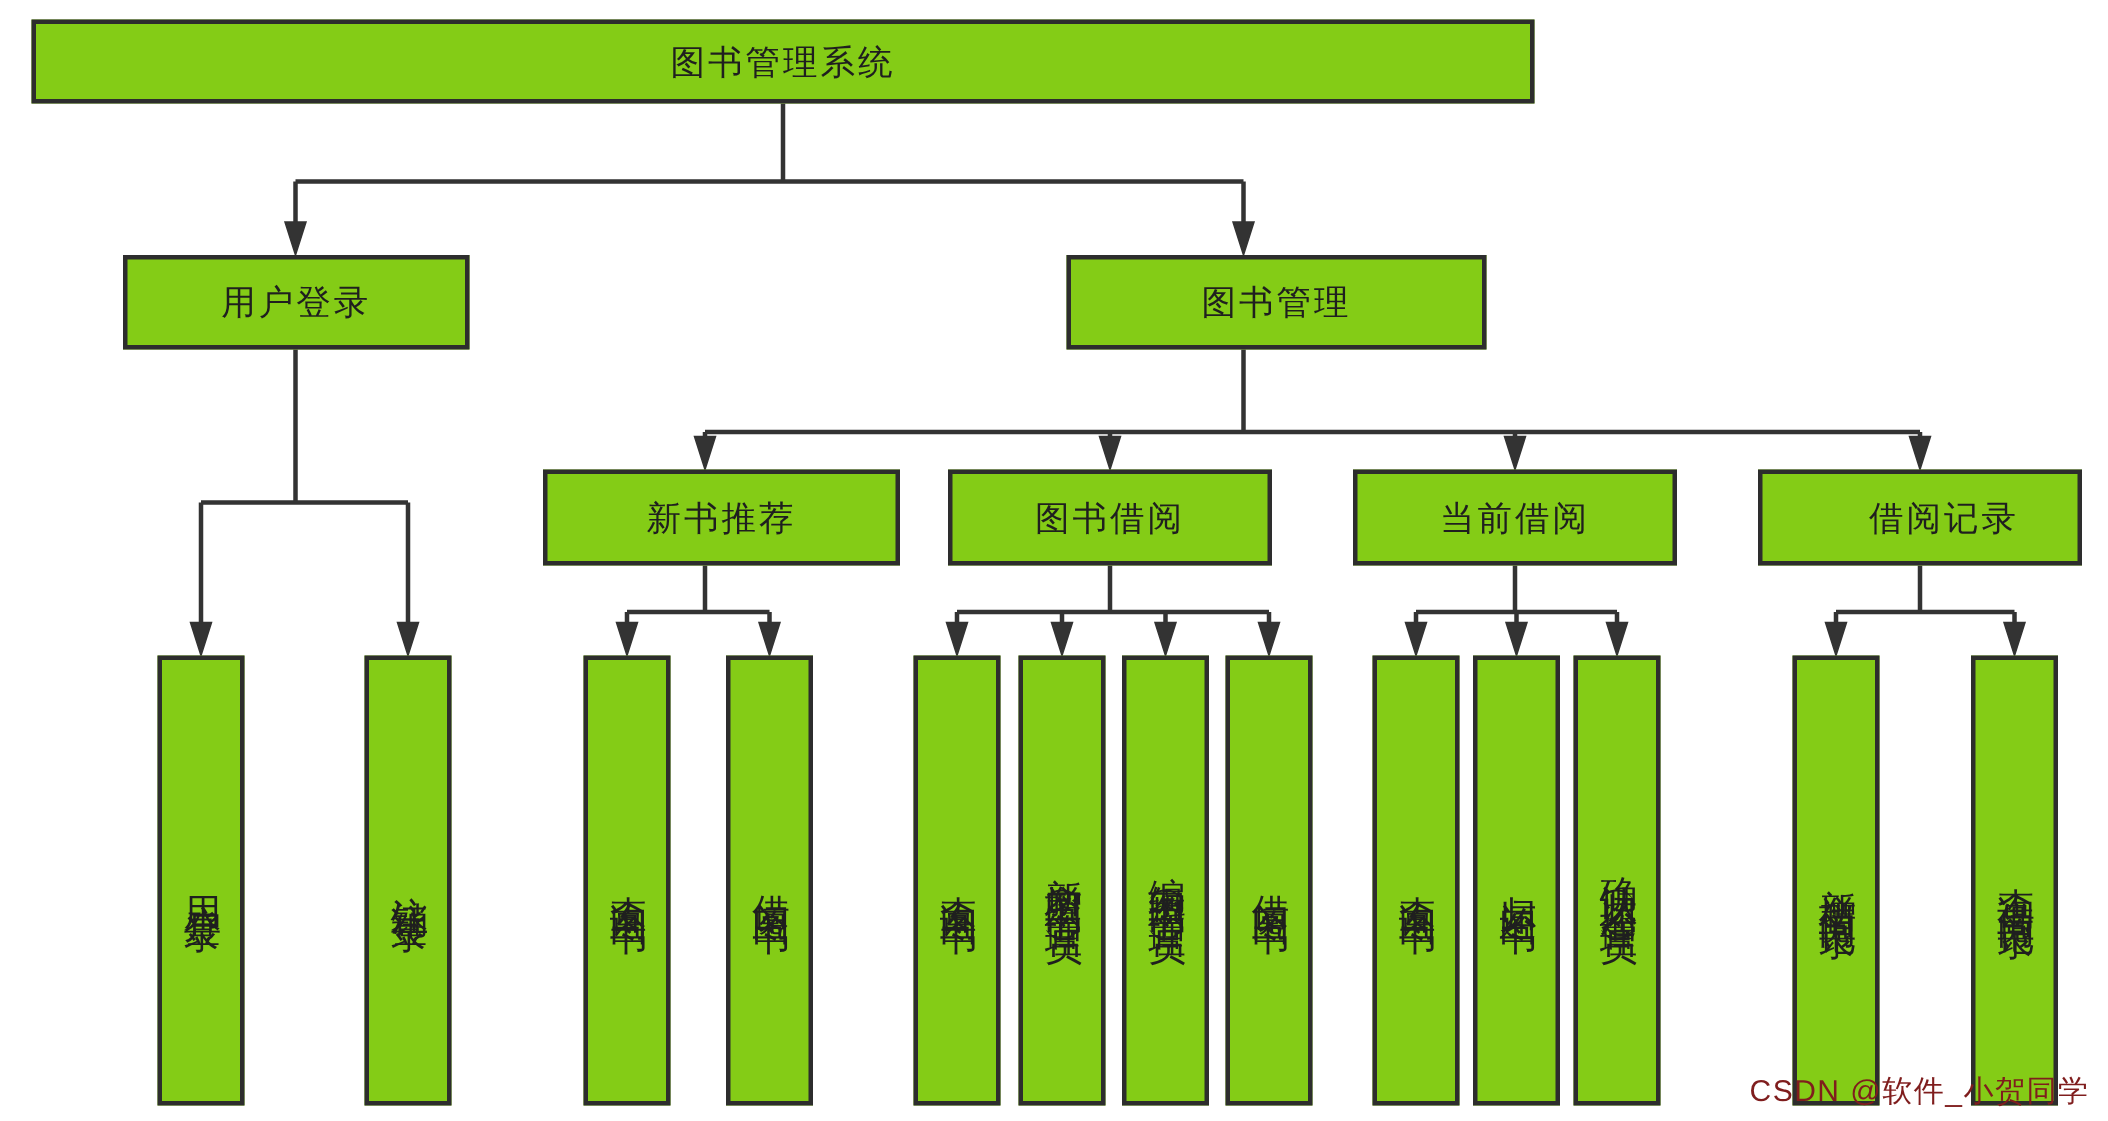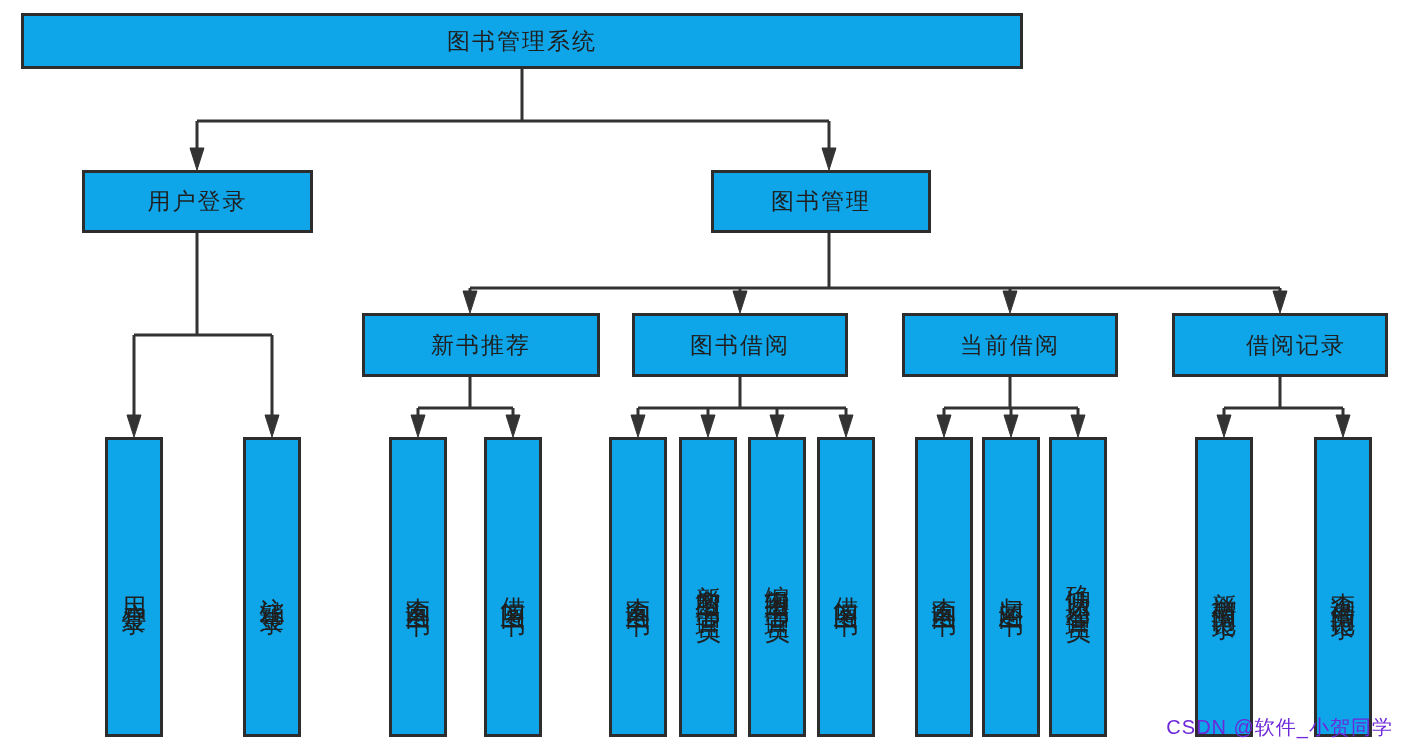--- a/index.html
+++ b/index.html
@@ -14,21 +14,21 @@
   }
   .wires {
     position: absolute;
     left: 0; top: 0;
     width: 1405px; height: 747px;
   }
   .wires path { fill: none; stroke-width: 3; }
   .node {
     position: absolute;
     box-sizing: border-box;
-    background: #0ea5e9;
+    background: #84cc16;
     border: 3px solid #2d2d2d;
     display: flex;
     align-items: center;
     justify-content: center;
     font-family: Liberation Serif, serif;
   }
   .hnode { font-size: 23px; letter-spacing: 2px; }
   .root  { border-width: 3px; }
   .leaf span {
     writing-mode: vertical-rl;
@@ -36,21 +36,21 @@
     font-size: 25px;
     letter-spacing: 5px;
     line-height: 1;
     white-space: nowrap;
   }
   .watermark {
     position: absolute;
     right: 12px;
     bottom: 6px;
     font-size: 20px;
-    color: #6d28d9;
+    color: #7f1d1d;
     letter-spacing: 1px;
     pointer-events: none;
   }
 </style>
 </head>
 <body>
 
 <div class="stage">
 
   <svg class="wires" viewBox="0 0 1405 747" xmlns="http://www.w3.org/2000/svg">
@@ -108,21 +108,21 @@
     </g>
   </svg>
 
   <div class="node hnode root" style="left:21px; top:13px; width:1002px; height:56px;">
     <span>图书管理系统</span>
   </div>
 
   <div class="node hnode" style="left:82px; top:170px; width:231px; height:63px;">
     <span>用户登录</span>
   </div>
-  <div class="node hnode" style="left:711px; top:170px; width:220px; height:63px;">
+  <div class="node hnode" style="left:711px; top:170px; width:280px; height:63px;">
     <span>图书管理</span>
   </div>
 
   <div class="node hnode" style="left:362px; top:313px; width:238px; height:64px;">
     <span>新书推荐</span>
   </div>
   <div class="node hnode" style="left:902px; top:313px; width:216px; height:64px;">
     <span>当前借阅</span>
   </div>
   <div class="node hnode" style="left:632px; top:313px; width:216px; height:64px;">

